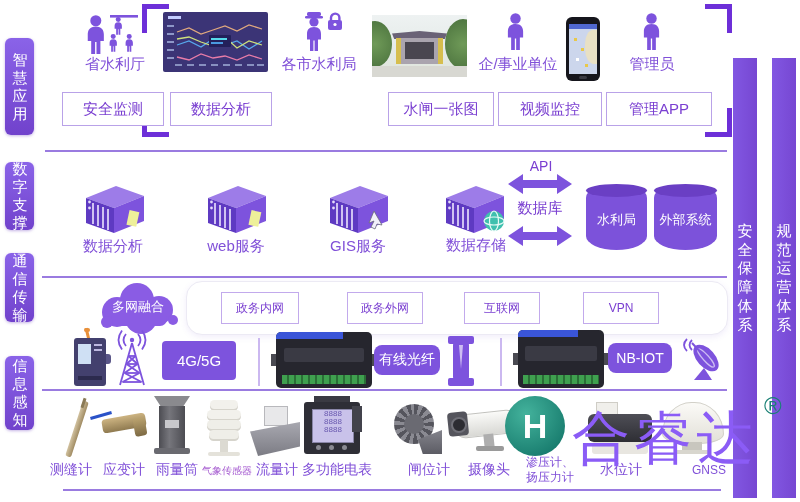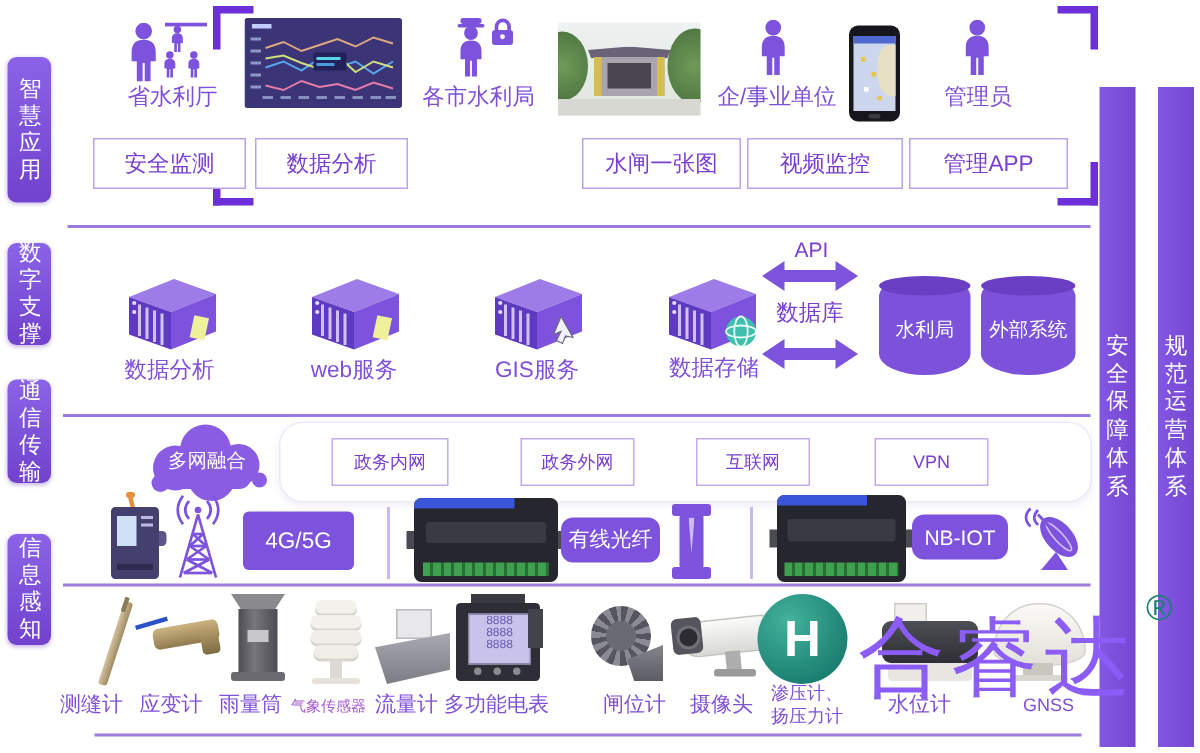--- a/index.html
+++ b/index.html
@@ -29,21 +29,21 @@
        color:#fff;font-size:13px;display:flex;align-items:center;justify-content:center}
   .cyl::before{content:"";position:absolute;top:-6px;left:0;right:0;height:13px;border-radius:50%;background:#6a3fc4}
   
   .netwrap{position:absolute;background:#fff;border:1px solid #eceaf4;border-radius:16px;
            box-shadow:0 2px 6px rgba(120,80,210,.10)}
   .netbox{position:absolute;border:1px solid #c2aaec;background:#fff;color:#7a3fd1;font-size:12px;
           display:flex;align-items:center;justify-content:center}
   .pill{position:absolute;background:#7d53dd;color:#fff;display:flex;align-items:center;justify-content:center}
   .cloudtxt{position:absolute;color:#fff;font-size:13px;white-space:nowrap;z-index:2}
   
-  .snlabel{position:absolute;color:#8050d8;font-size:14px;text-align:left;white-space:nowrap}
+  .snlabel{position:absolute;color:#8050d8;font-size:14px;text-align:right;white-space:nowrap}
   
   .brand-circle{position:absolute;width:60px;height:60px;border-radius:50%;
                 background:radial-gradient(circle at 35% 30%,#43b29c,#0d6e62);z-index:60;
                 display:flex;align-items:center;justify-content:center;color:#fff;font-weight:bold;font-size:34px}
   .brand-name{position:absolute;color:#8b5cf6;font-weight:normal;font-size:58px;letter-spacing:4px;z-index:60;white-space:nowrap}
   .brand-reg{position:absolute;color:#1a8075;font-size:24px;z-index:60}
   
   .dtu{position:absolute;background:#26262e;border-radius:5px}
   .dtu .stripe{position:absolute;left:0;top:0;right:30%;height:7px;background:#3a55d8;border-radius:5px 0 0 0}
   .dtu .panel{position:absolute;left:8%;top:28%;right:8%;height:26%;background:#3a3a44;border-radius:2px}

